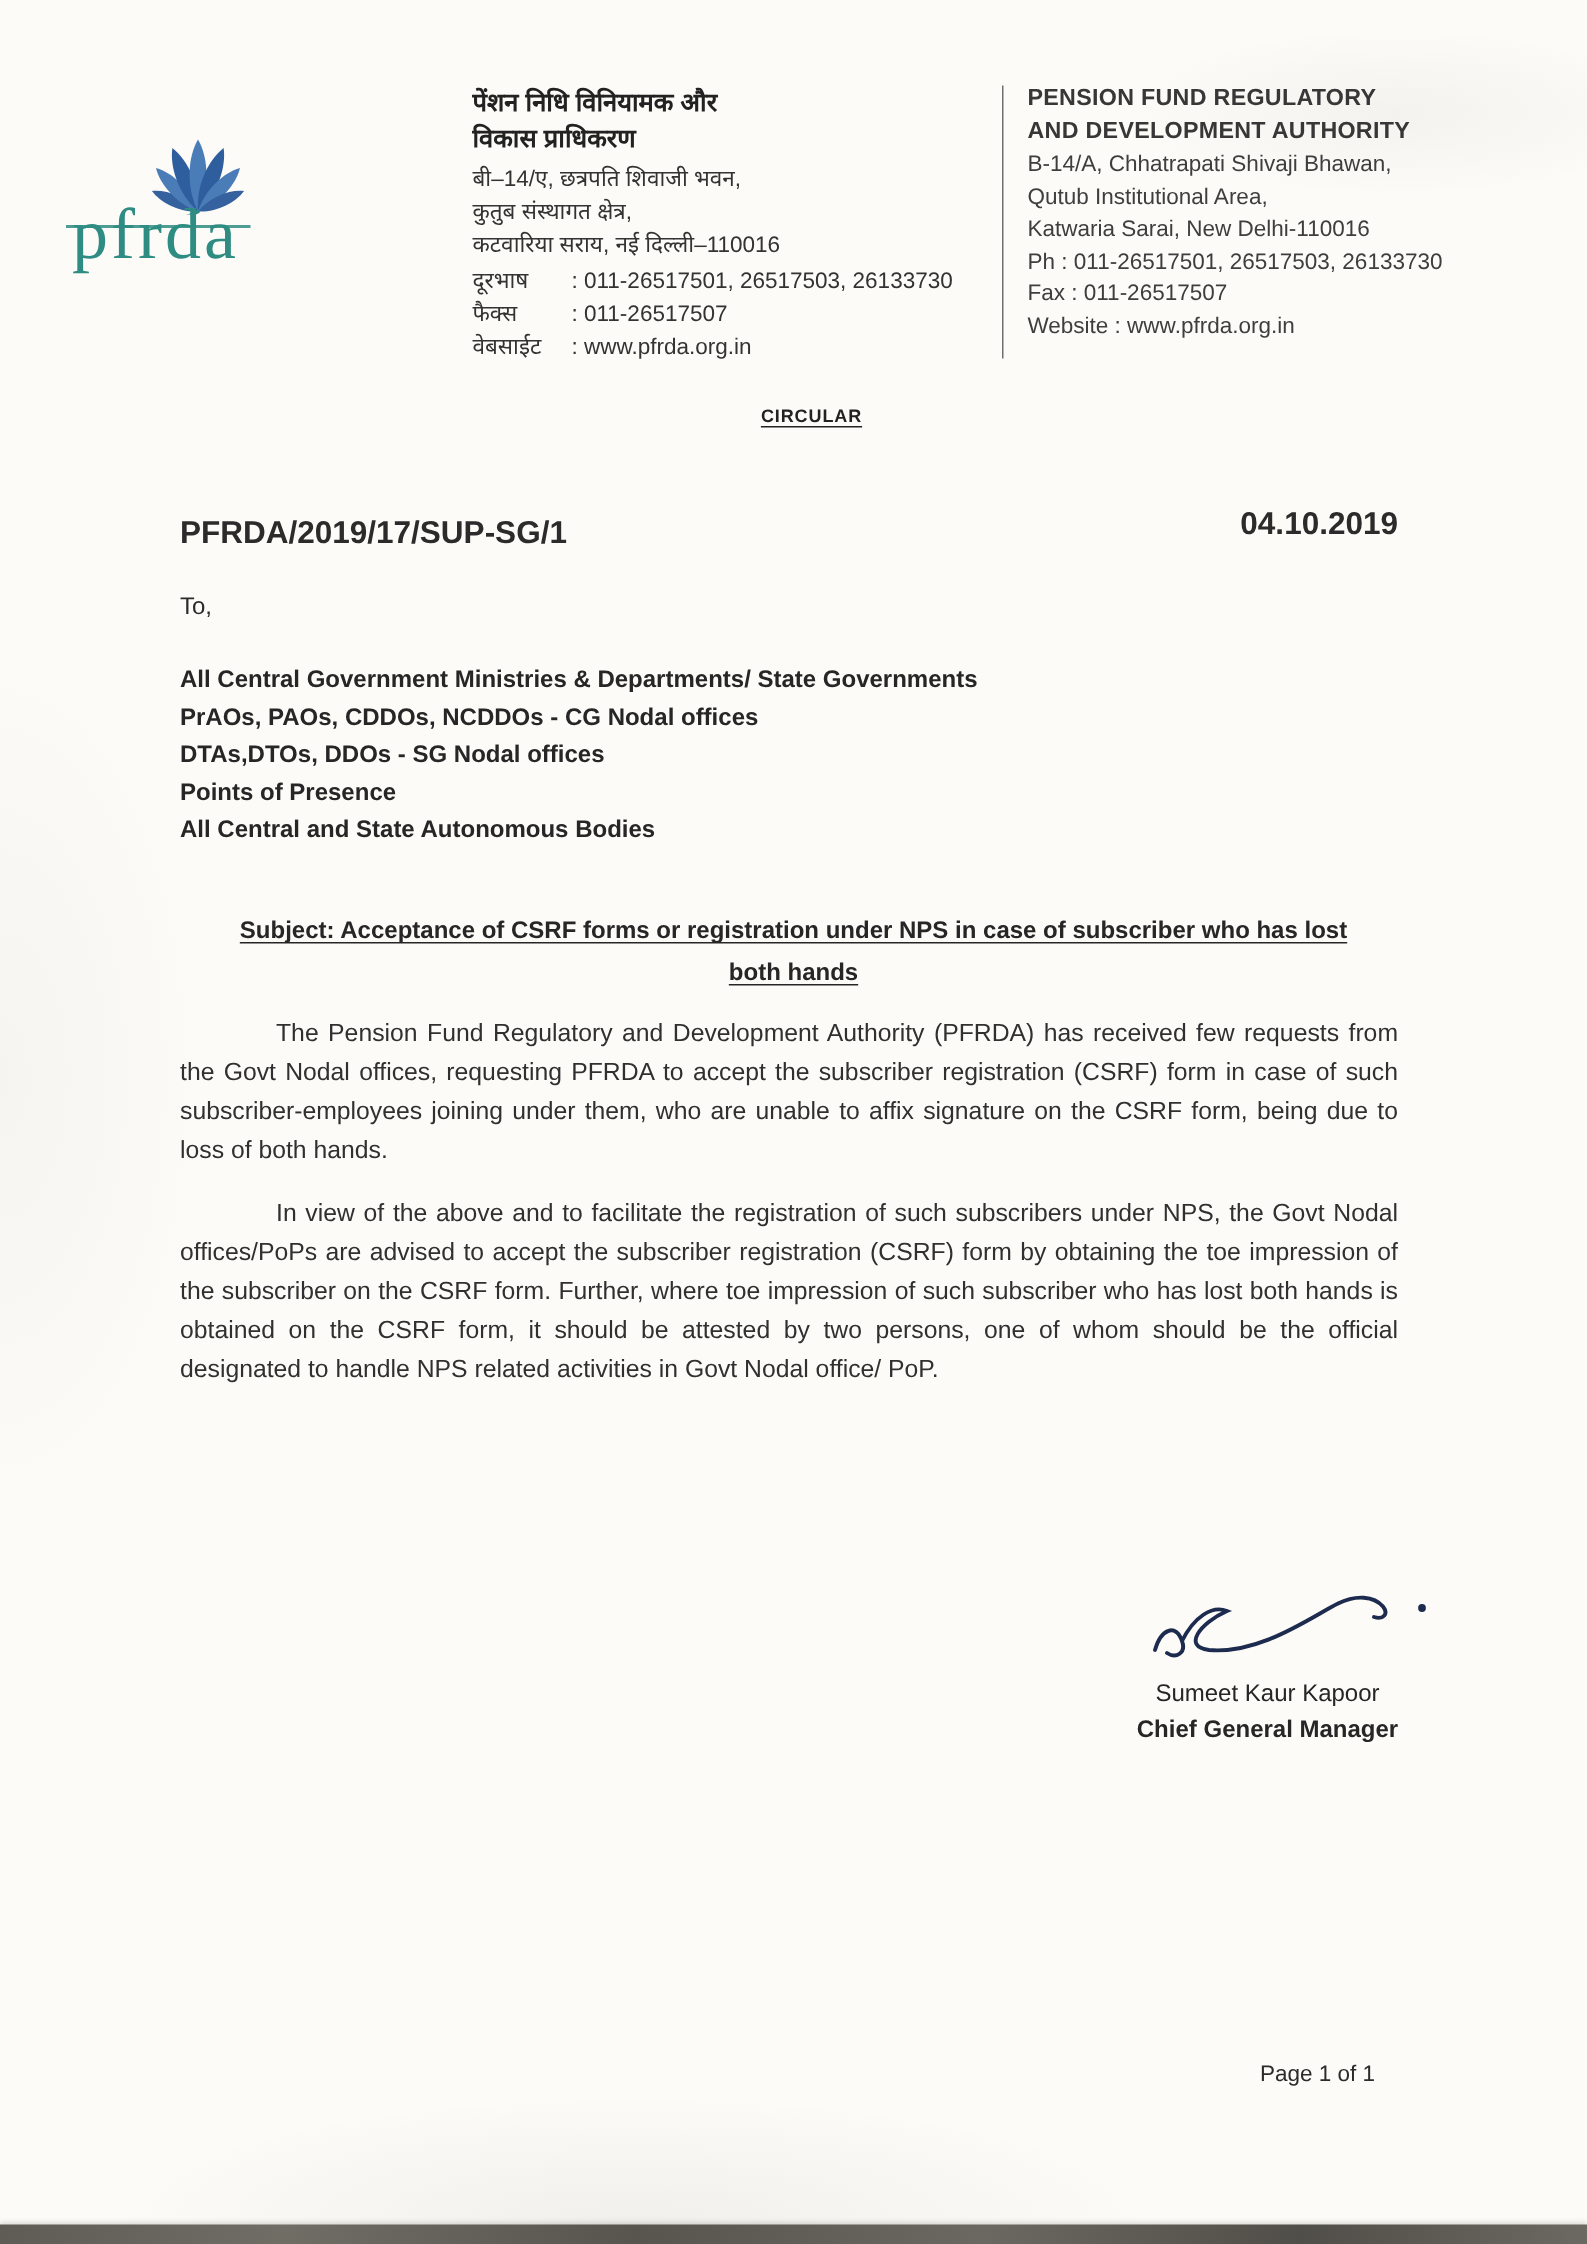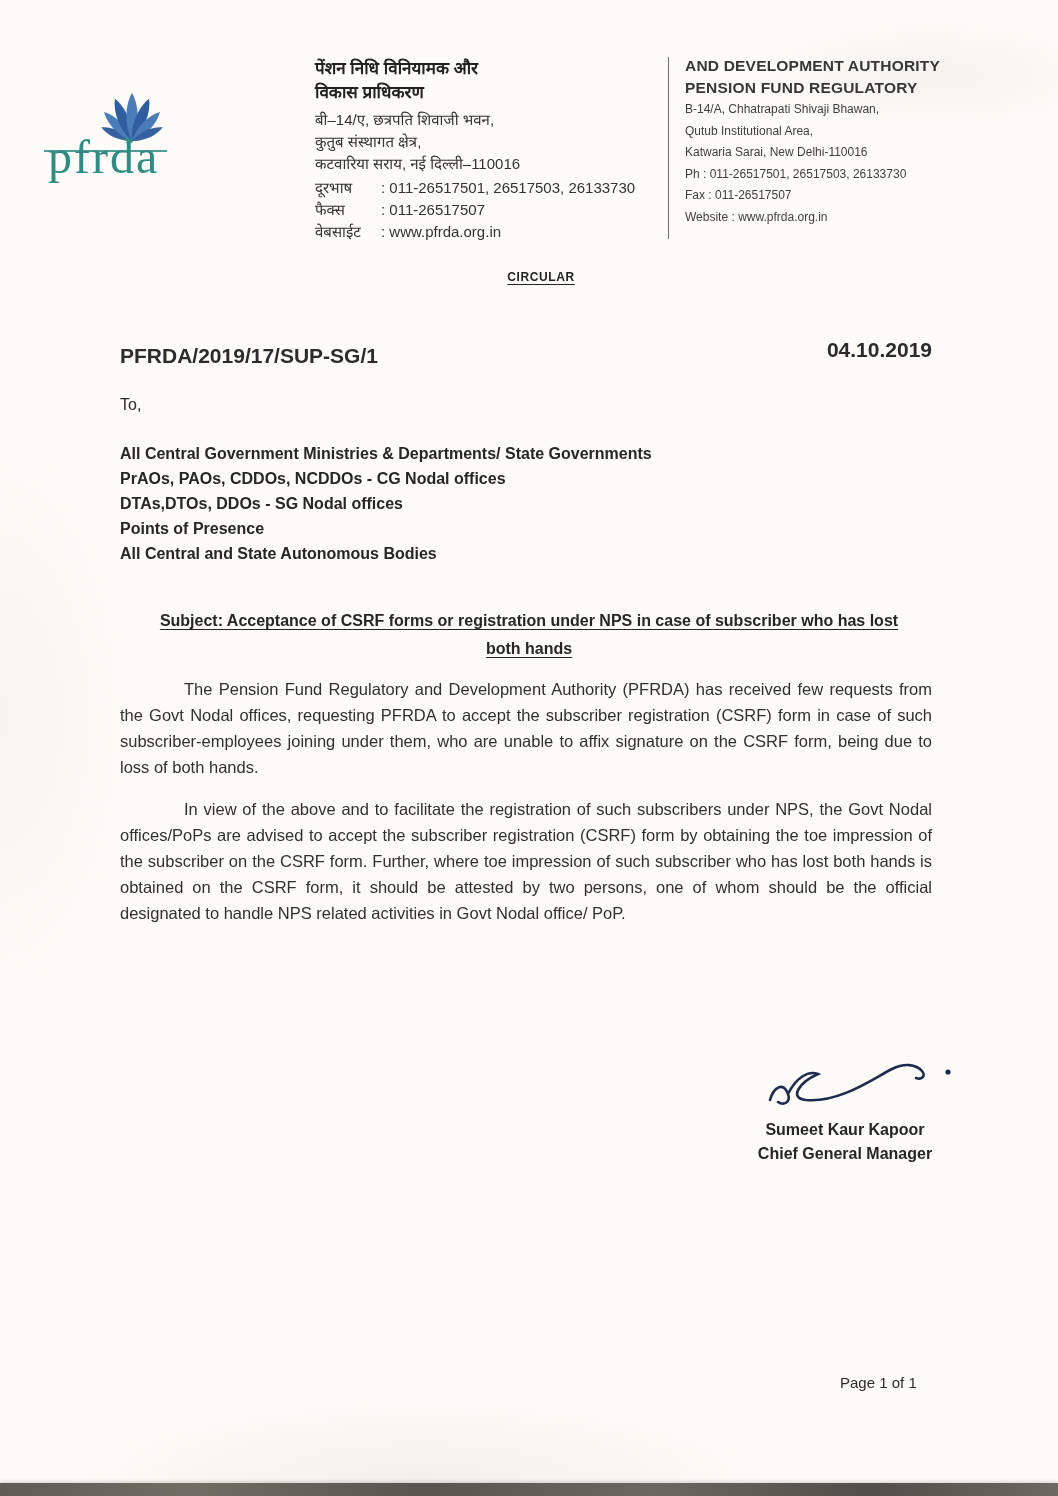--- a/index.html
+++ b/index.html
@@ -34,21 +34,21 @@
   .hindi-col { position:absolute; left:267px; top:2px; width:345px; font-family:Liberation Sans, sans-serif; }
   .hindi-name { font-size:17px; font-weight:bold; color:#222; line-height:24px; }
   .hindi-line { font-size:15px; color:#333; line-height:22px; }
   .contact-row { display:flex; font-size:15px; color:#333; line-height:22px; }
   .contact-row .lbl { width:66px; flex:0 0 66px; }
 
   .vdivider { position:absolute; left:620px; top:2px; width:1px; height:182px; background:#6f6f6f; }
 
   .english-col { position:absolute; left:637px; top:0; width:300px; }
   .en-name { font-size:15.5px; font-weight:bold; color:#373737; line-height:22px; letter-spacing:.2px; }
-  .en-line { font-size:12px; color:#3e3e3e; line-height:21.5px; }
+  .en-line { font-size:15px; color:#3e3e3e; line-height:21.5px; }
 
   
   .title {
     position:absolute; top:270px; left:12px; width:100%; text-align:center;
     font-size:12px; font-weight:bold; letter-spacing:.6px; color:#222;
     text-decoration:underline; text-underline-offset:3px;
   }
   .refrow {
     position:absolute; top:344px; left:120px; right:126px;
     display:flex; justify-content:space-between;
@@ -70,21 +70,21 @@
     position:absolute; left:120px; width:812px;
     font-size:16.5px; line-height:26px; color:#303030;
     text-align:justify; text-indent:64px;
   }
   .para-1 { top:676px; }
   .para-2 { top:796px; }
 
   
   .sigblock { position:absolute; top:1056px; left:700px; width:290px; text-align:center; }
   .sig-svg { display:block; margin:0 0 4px 62px; }
-  .sig-name { font-size:16px; font-weight:bold; color:#262626; line-height:24px; }
+  .sig-name { font-size:16px; font-weight:normal; color:#262626; line-height:24px; }
   .sig-title { font-size:16px; font-weight:bold; color:#262626; line-height:24px; }
 
   .footer { position:absolute; top:1374px; left:840px; font-size:15px; color:#2b2b2b; }
 
   .scan-edge {
     position:absolute; bottom:0; left:0; width:100%; height:13px;
     background:linear-gradient(90deg,#5e5c55 0%,#6f6d64 18%,#57554e 40%,#6a6860 62%,#504e48 82%,#6b6961 100%);
     box-shadow:0 -2px 3px rgba(0,0,0,.12);
   }
 </style>
@@ -127,22 +127,22 @@
       </div>
       <div class="contact-row">
         <span class="lbl">वेबसाईट</span>
         <span>: www.pfrda.org.in</span>
       </div>
     </div>
 
     <div class="vdivider"></div>
 
     <div class="english-col">
+      <div class="en-name">PENSION FUND REGULATORY</div>
       <div class="en-name">AND DEVELOPMENT AUTHORITY</div>
-      <div class="en-name">PENSION FUND REGULATORY</div>
       <div class="en-line">B-14/A, Chhatrapati Shivaji Bhawan,</div>
       <div class="en-line">Qutub Institutional Area,</div>
       <div class="en-line">Katwaria Sarai, New Delhi-110016</div>
       <div class="en-line">Ph : 011-26517501, 26517503, 26133730</div>
       <div class="en-line">Fax : 011-26517507</div>
       <div class="en-line">Website : www.pfrda.org.in</div>
     </div>
   </div>
 
   <div class="title">CIRCULAR</div>

